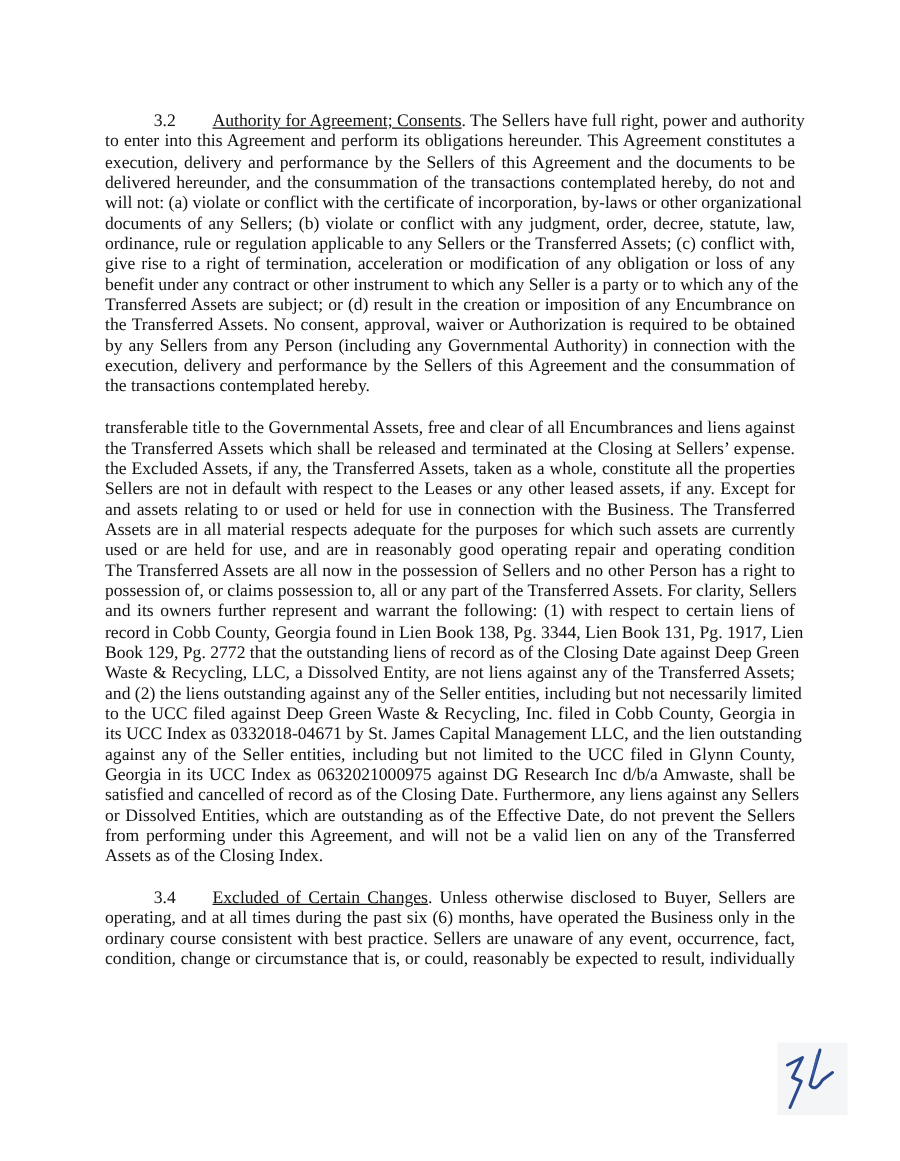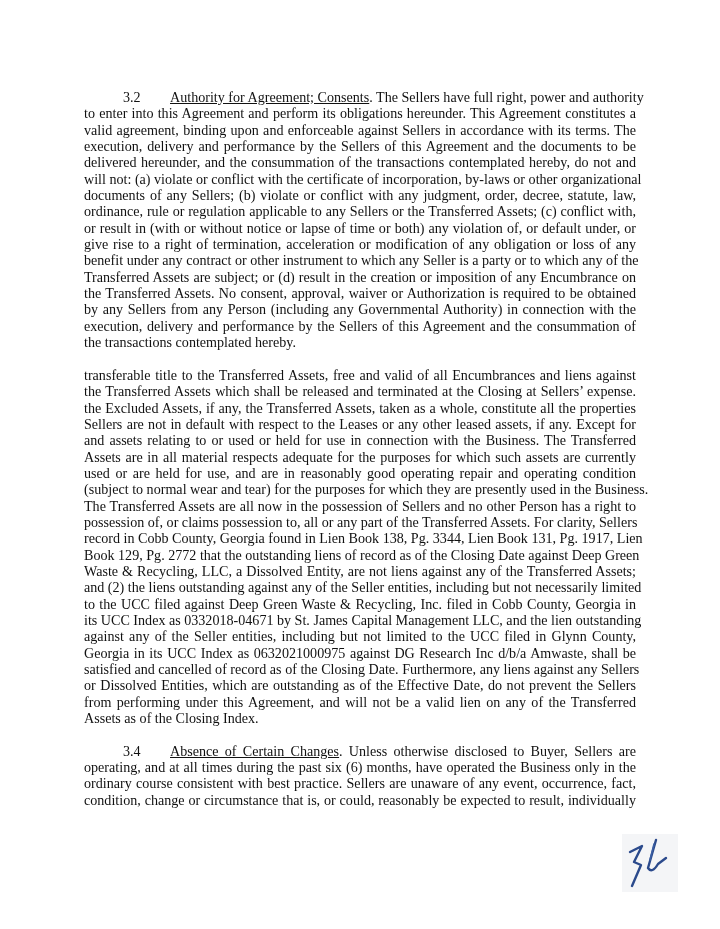--- a/index.html
+++ b/index.html
@@ -22,63 +22,61 @@
   .signature svg { width: 100%; height: 100%; }
 </style>
 </head>
 <body>
 
 <div class="page">
 
   <div class="para">
     <span class="line"><span class="num">3.2</span><span class="heading">Authority for Agreement; Consents</span><span>. The Sellers have full right, power and authority</span></span>
     <span class="line">to enter into this Agreement and perform its obligations hereunder. This Agreement constitutes a</span>
-    <span class="line">valid agreement, binding upon and enforceable against Sellers in accordance with its terms. The</span>
     <span class="line">execution, delivery and performance by the Sellers of this Agreement and the documents to be</span>
     <span class="line">delivered hereunder, and the consummation of the transactions contemplated hereby, do not and</span>
     <span class="line">will not: (a) violate or conflict with the certificate of incorporation, by-laws or other organizational</span>
     <span class="line">documents of any Sellers; (b) violate or conflict with any judgment, order, decree, statute, law,</span>
     <span class="line">ordinance, rule or regulation applicable to any Sellers or the Transferred Assets; (c) conflict with,</span>
-    <span class="line">or result in (with or without notice or lapse of time or both) any violation of, or default under, or</span>
     <span class="line">give rise to a right of termination, acceleration or modification of any obligation or loss of any</span>
     <span class="line">benefit under any contract or other instrument to which any Seller is a party or to which any of the</span>
     <span class="line">Transferred Assets are subject; or (d) result in the creation or imposition of any Encumbrance on</span>
     <span class="line">the Transferred Assets. No consent, approval, waiver or Authorization is required to be obtained</span>
     <span class="line">by any Sellers from any Person (including any Governmental Authority) in connection with the</span>
     <span class="line">execution, delivery and performance by the Sellers of this Agreement and the consummation of</span>
     <span class="line last">the transactions contemplated hereby.</span>
   </div>
 
   <div class="para">
-    <span class="line">transferable title to the Transferred Assets, free and valid of all Encumbrances and liens against</span>
+    <span class="line">transferable title to the Governmental Assets, free and clear of all Encumbrances and liens against</span>
     <span class="line">the Transferred Assets which shall be released and terminated at the Closing at Sellers’ expense.</span>
     <span class="line">the Excluded Assets, if any, the Transferred Assets, taken as a whole, constitute all the properties</span>
     <span class="line">Sellers are not in default with respect to the Leases or any other leased assets, if any. Except for</span>
     <span class="line">and assets relating to or used or held for use in connection with the Business. The Transferred</span>
     <span class="line">Assets are in all material respects adequate for the purposes for which such assets are currently</span>
     <span class="line">used or are held for use, and are in reasonably good operating repair and operating condition</span>
-    <span class="line">(subject to normal wear and tear) for the purposes for which they are presently used in the Business.</span>
     <span class="line">The Transferred Assets are all now in the possession of Sellers and no other Person has a right to</span>
     <span class="line">possession of, or claims possession to, all or any part of the Transferred Assets. For clarity, Sellers</span>
+    <span class="line">and its owners further represent and warrant the following: (1) with respect to certain liens of</span>
     <span class="line">record in Cobb County, Georgia found in Lien Book 138, Pg. 3344, Lien Book 131, Pg. 1917, Lien</span>
     <span class="line">Book 129, Pg. 2772 that the outstanding liens of record as of the Closing Date against Deep Green</span>
     <span class="line">Waste &amp; Recycling, LLC, a Dissolved Entity, are not liens against any of the Transferred Assets;</span>
     <span class="line">and (2) the liens outstanding against any of the Seller entities, including but not necessarily limited</span>
     <span class="line">to the UCC filed against Deep Green Waste &amp; Recycling, Inc. filed in Cobb County, Georgia in</span>
     <span class="line">its UCC Index as 0332018-04671 by St. James Capital Management LLC, and the lien outstanding</span>
     <span class="line">against any of the Seller entities, including but not limited to the UCC filed in Glynn County,</span>
     <span class="line">Georgia in its UCC Index as 0632021000975 against DG Research Inc d/b/a Amwaste, shall be</span>
     <span class="line">satisfied and cancelled of record as of the Closing Date.  Furthermore, any liens against any Sellers</span>
     <span class="line">or Dissolved Entities, which are outstanding as of the Effective Date, do not prevent the Sellers</span>
     <span class="line">from performing under this Agreement, and will not be a valid lien on any of the Transferred</span>
     <span class="line last">Assets as of the Closing Index.</span>
   </div>
 
   <div class="para">
-    <span class="line"><span class="num">3.4</span><span class="heading">Absence of Certain Changes</span><span>. Unless otherwise disclosed to Buyer, Sellers are</span></span>
+    <span class="line"><span class="num">3.4</span><span class="heading">Excluded of Certain Changes</span><span>. Unless otherwise disclosed to Buyer, Sellers are</span></span>
     <span class="line">operating, and at all times during the past six (6) months, have operated the Business only in the</span>
     <span class="line">ordinary course consistent with best practice. Sellers are unaware of any event, occurrence, fact,</span>
     <span class="line">condition, change or circumstance that is, or could, reasonably be expected to result, individually</span>
   </div>
 </div>
 
 <div class="signature">
   <svg viewBox="0 0 56 58">
     <path d="M8 18 L20 12 L12 28 L19 31 L10 52" fill="none" stroke="#2b4a8c" stroke-width="2.4" stroke-linecap="round" stroke-linejoin="round"></path>
     <path d="M34 6 L26 34 Q30 40 36 30 L44 24" fill="none" stroke="#2b4a8c" stroke-width="2.4" stroke-linecap="round" stroke-linejoin="round"></path>

